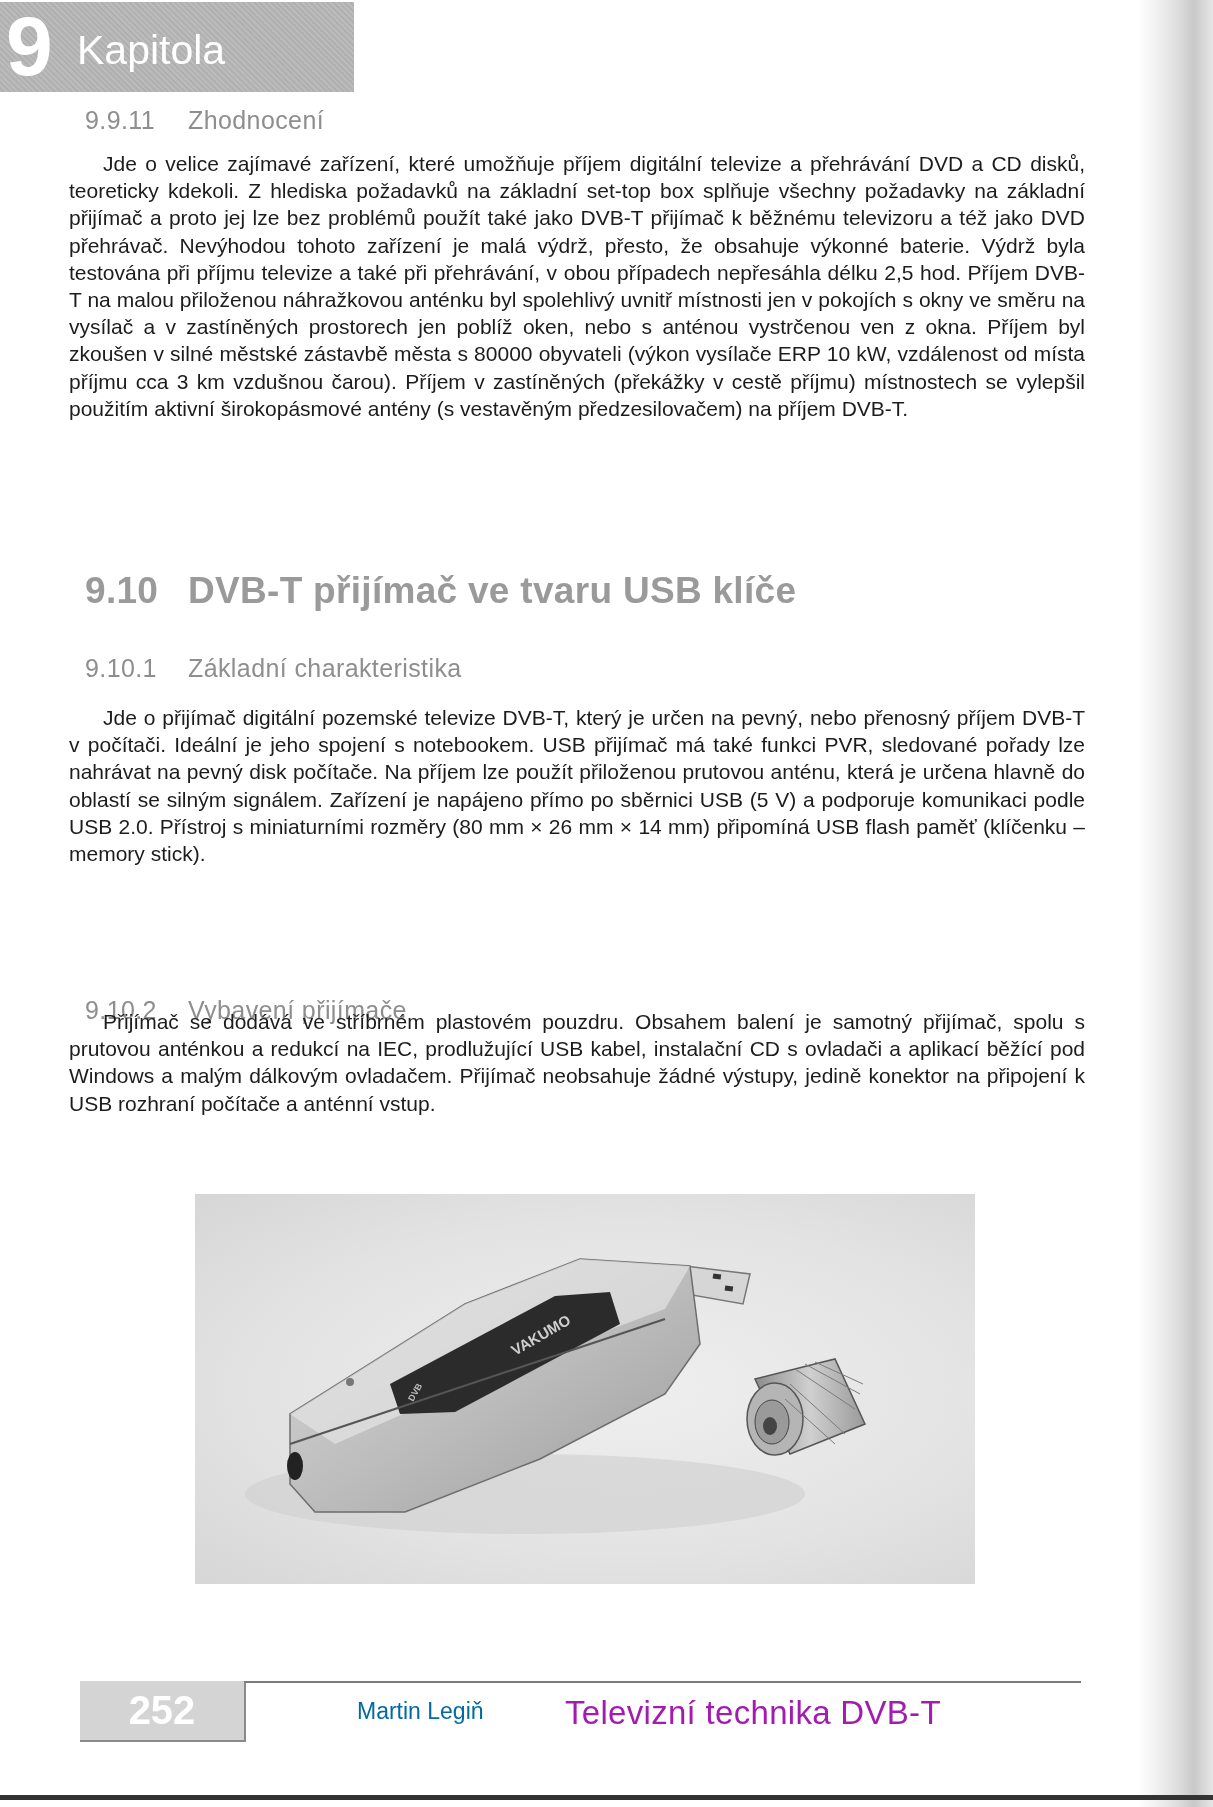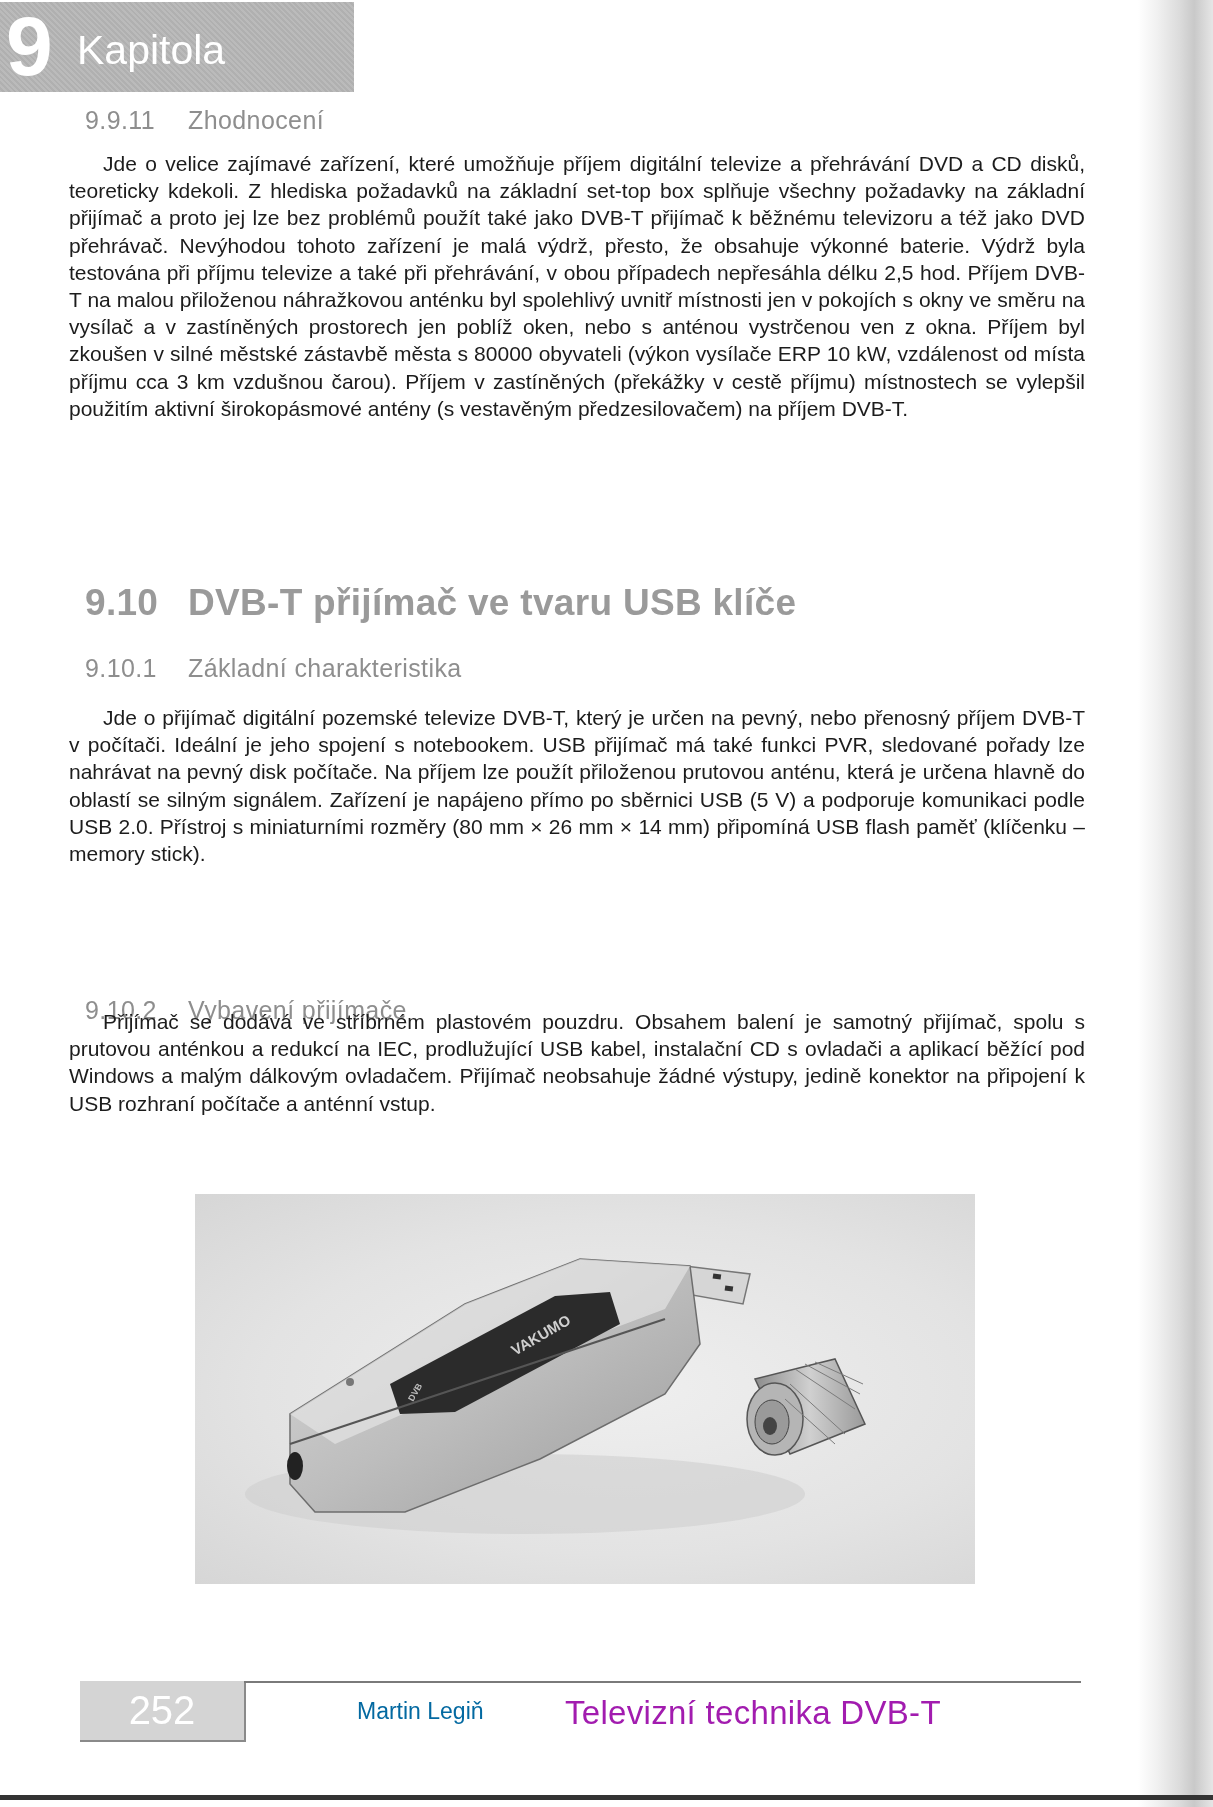--- a/index.html
+++ b/index.html
@@ -61,21 +61,20 @@
     .h3 {
       font-size: 25px;
       letter-spacing: 0.4px;
     }
     .h3 .num { width: 103px; }
     .h2 {
       font-size: 37px;
       font-weight: bold;
       color: #9a9a9a;
       letter-spacing: 0.3px;
-      margin-top: 12px;
     }
     .h2 .num { width: 103px; }
     .para {
       position: absolute;
       left: 69px;
       width: 1016px;
       font-size: 21px;
       line-height: 27.2px;
       text-align: justify;
       text-indent: 34px;
@@ -100,21 +99,21 @@
       border-bottom: 2px solid #8a8a8a;
       border-right: 2px solid #8a8a8a;
     }
     .footer-page {
       position: absolute;
       left: 0;
       top: 0;
       width: 164px;
       text-align: center;
       font-size: 40px;
-      font-weight: normal;
+      font-weight: bold;
       color: #ffffff;
       line-height: 59px;
     }
     .footer-rule {
       position: absolute;
       left: 244px;
       top: 1681px;
       width: 837px;
       height: 2px;
       background: #7a7a7a;

